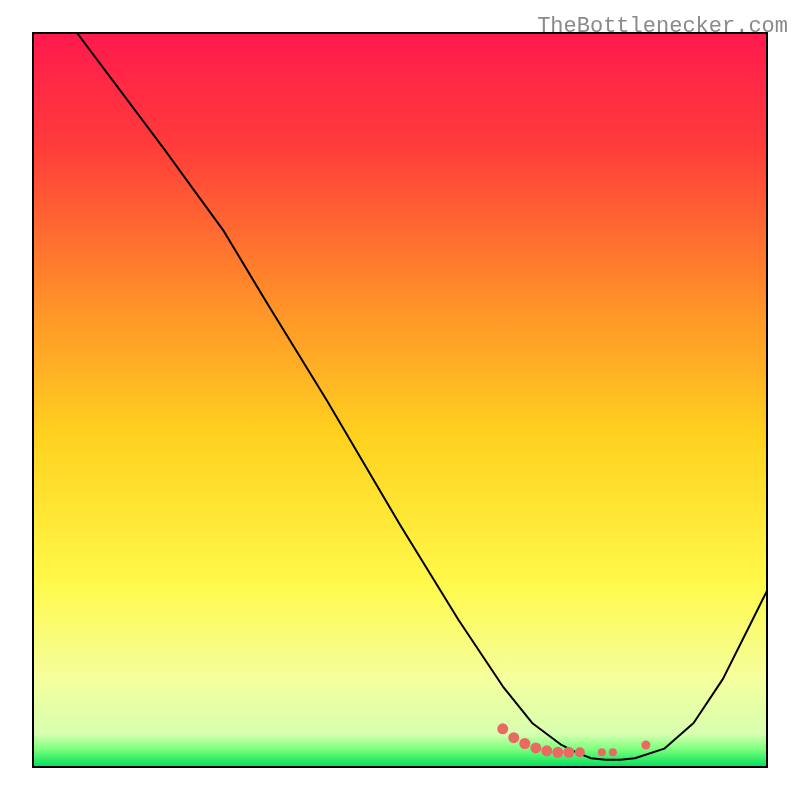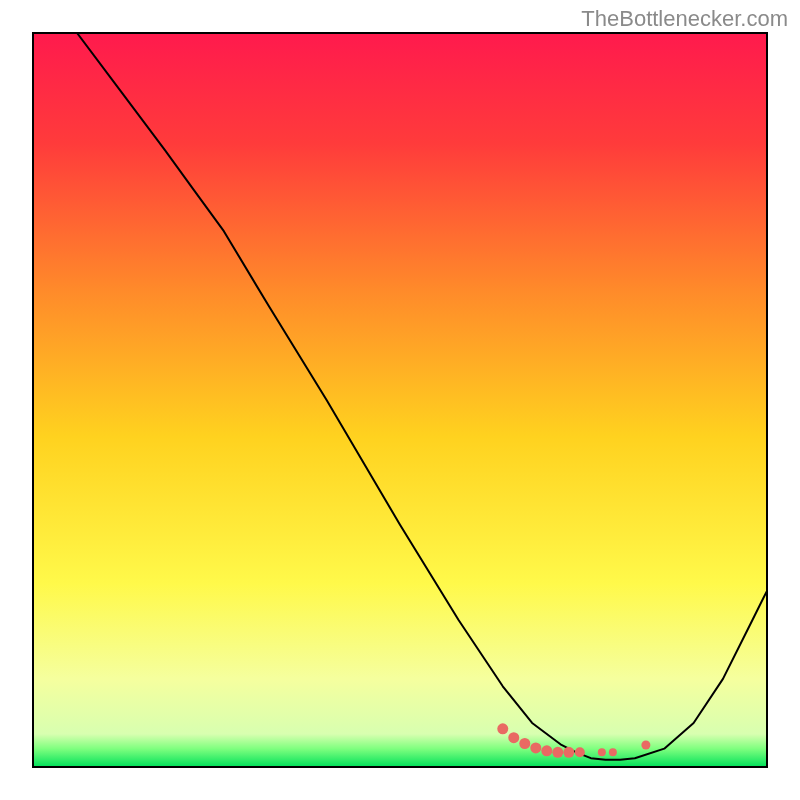--- a/index.html
+++ b/index.html
@@ -13,25 +13,25 @@
   }
   .chart-container {
     position: absolute;
     top: 0;
     left: 0;
     width: 800px;
     height: 800px;
   }
   .watermark {
     position: absolute;
-    top: 6px;
+    top: 14px;
     right: 12px;
     color: #8a8a8a;
     font-size: 22px;
-    font-family: Liberation Sans, sans-serif;
+    font-family: Liberation Mono, monospace;
     z-index: 10;
     text-align: center;
   }
   svg {
     display: block;
   }
 </style>
 </head>
 <body>
 

